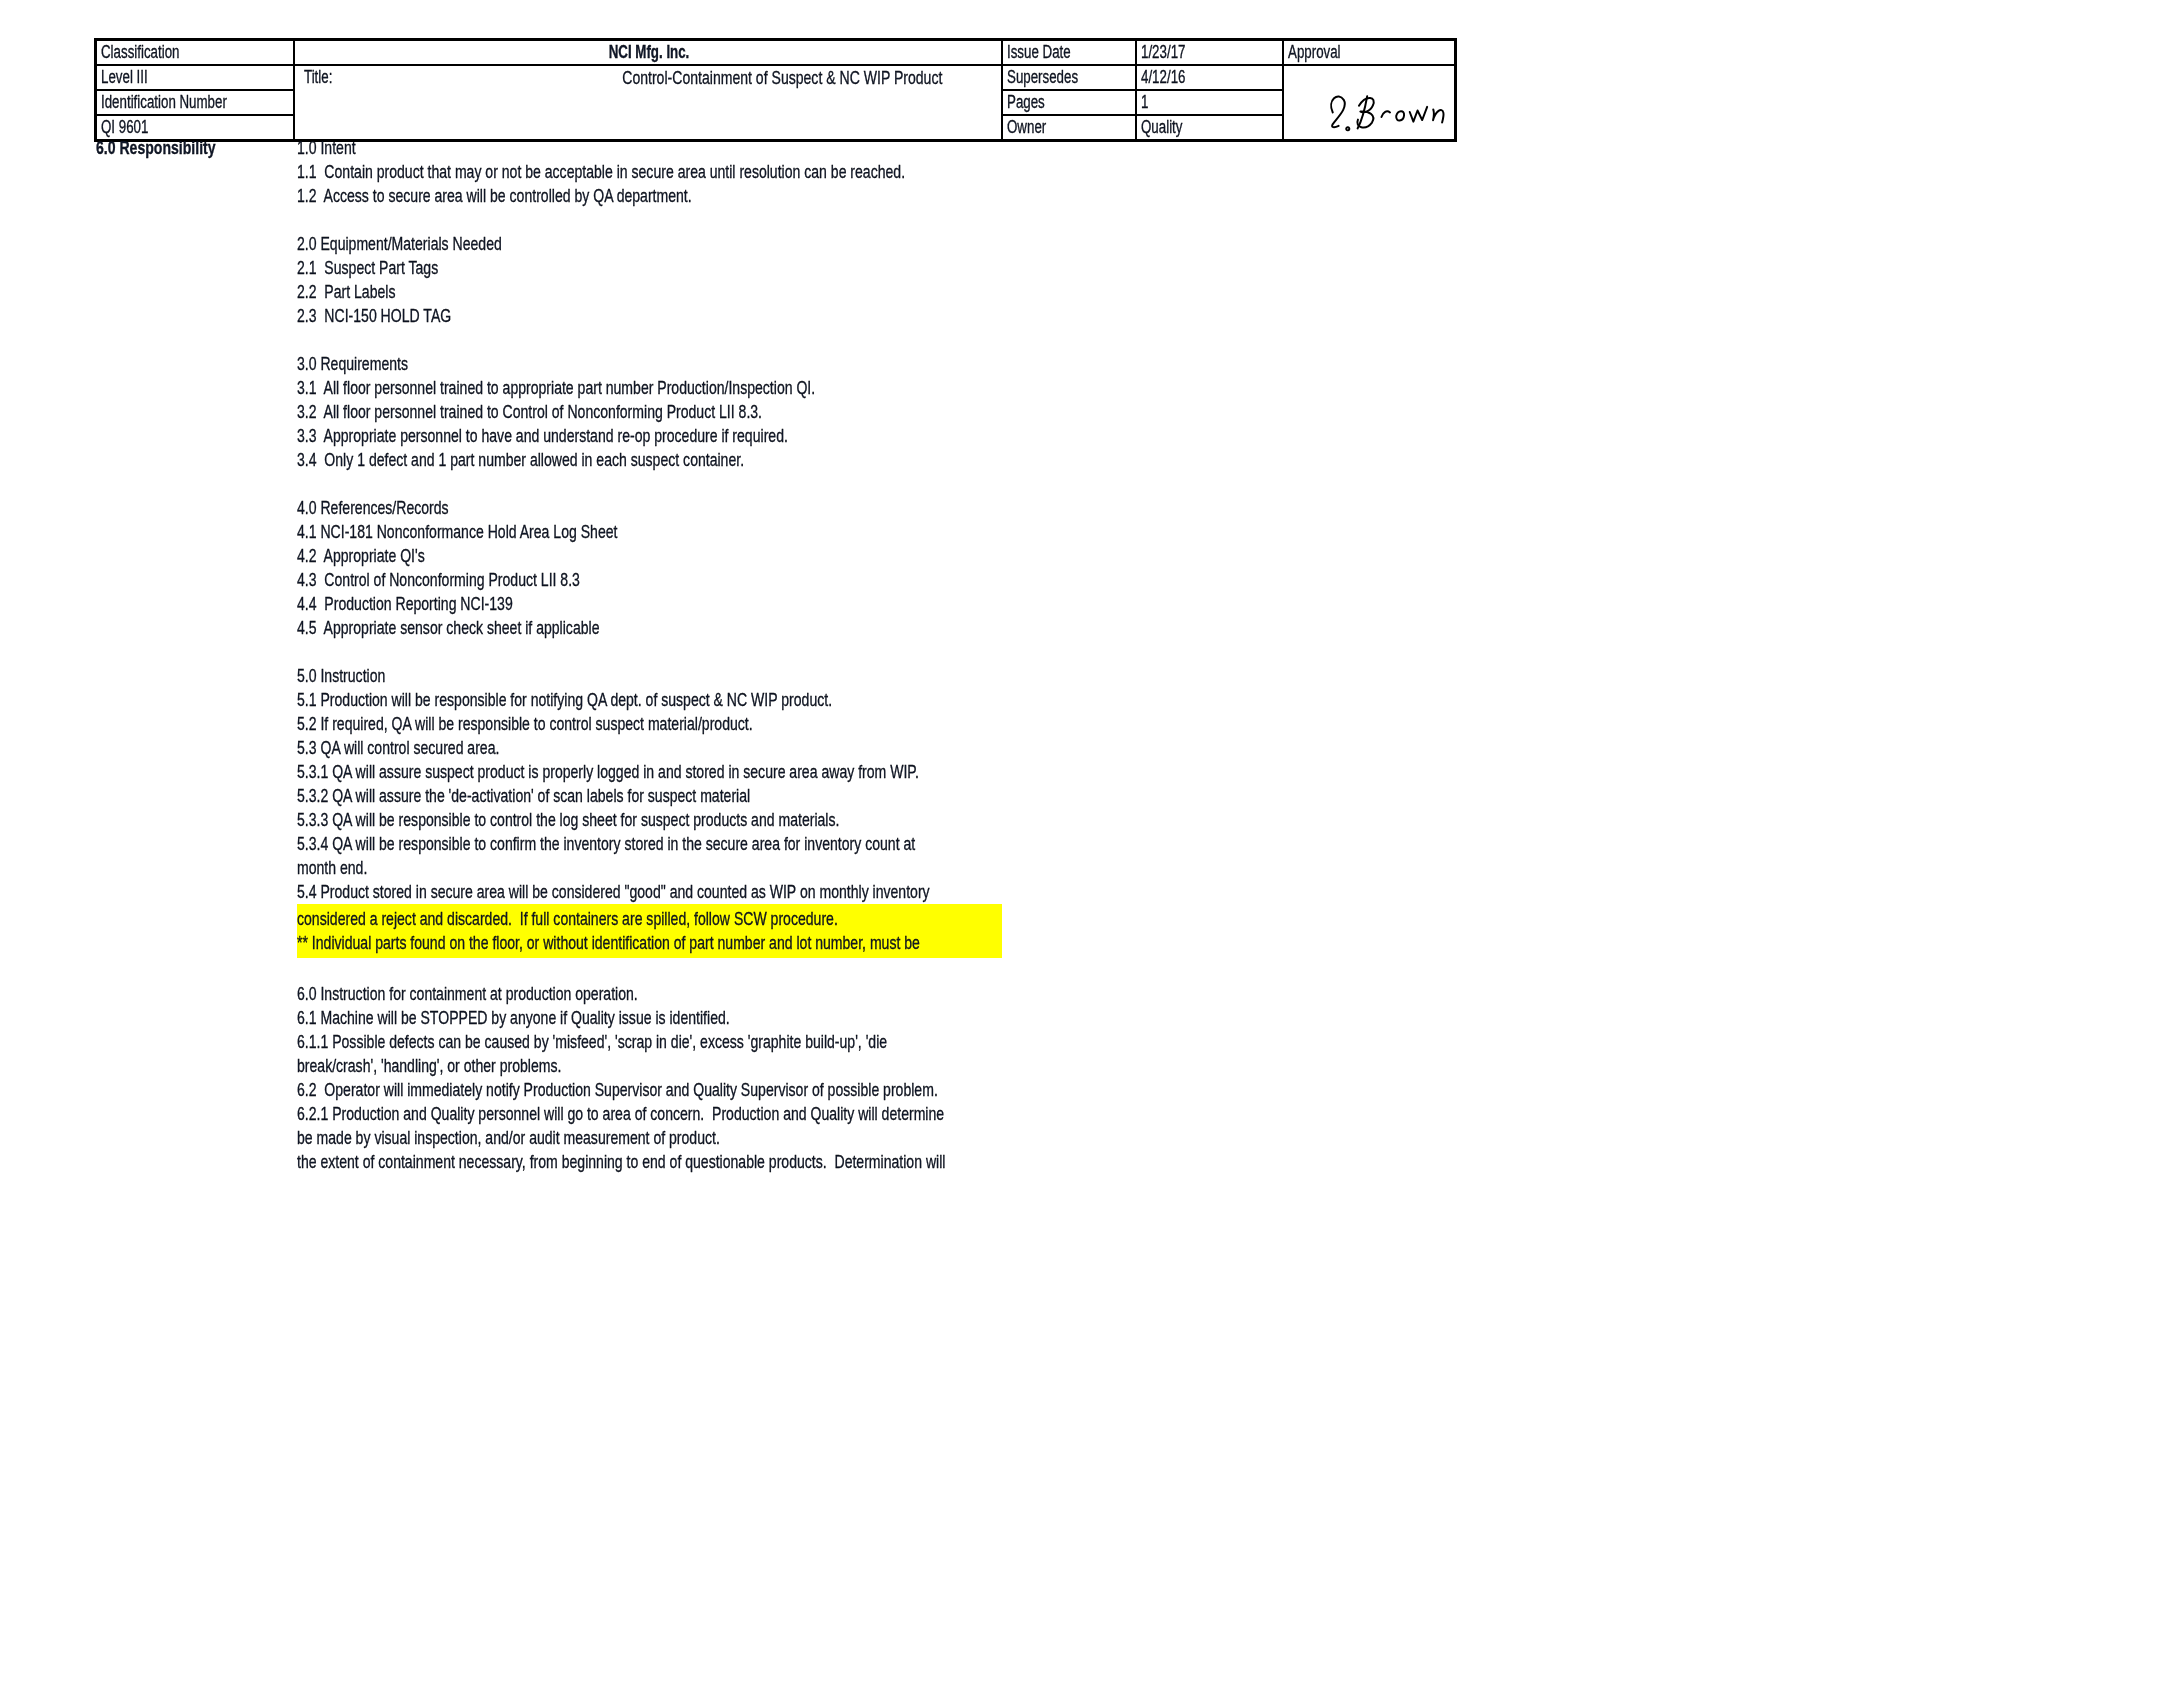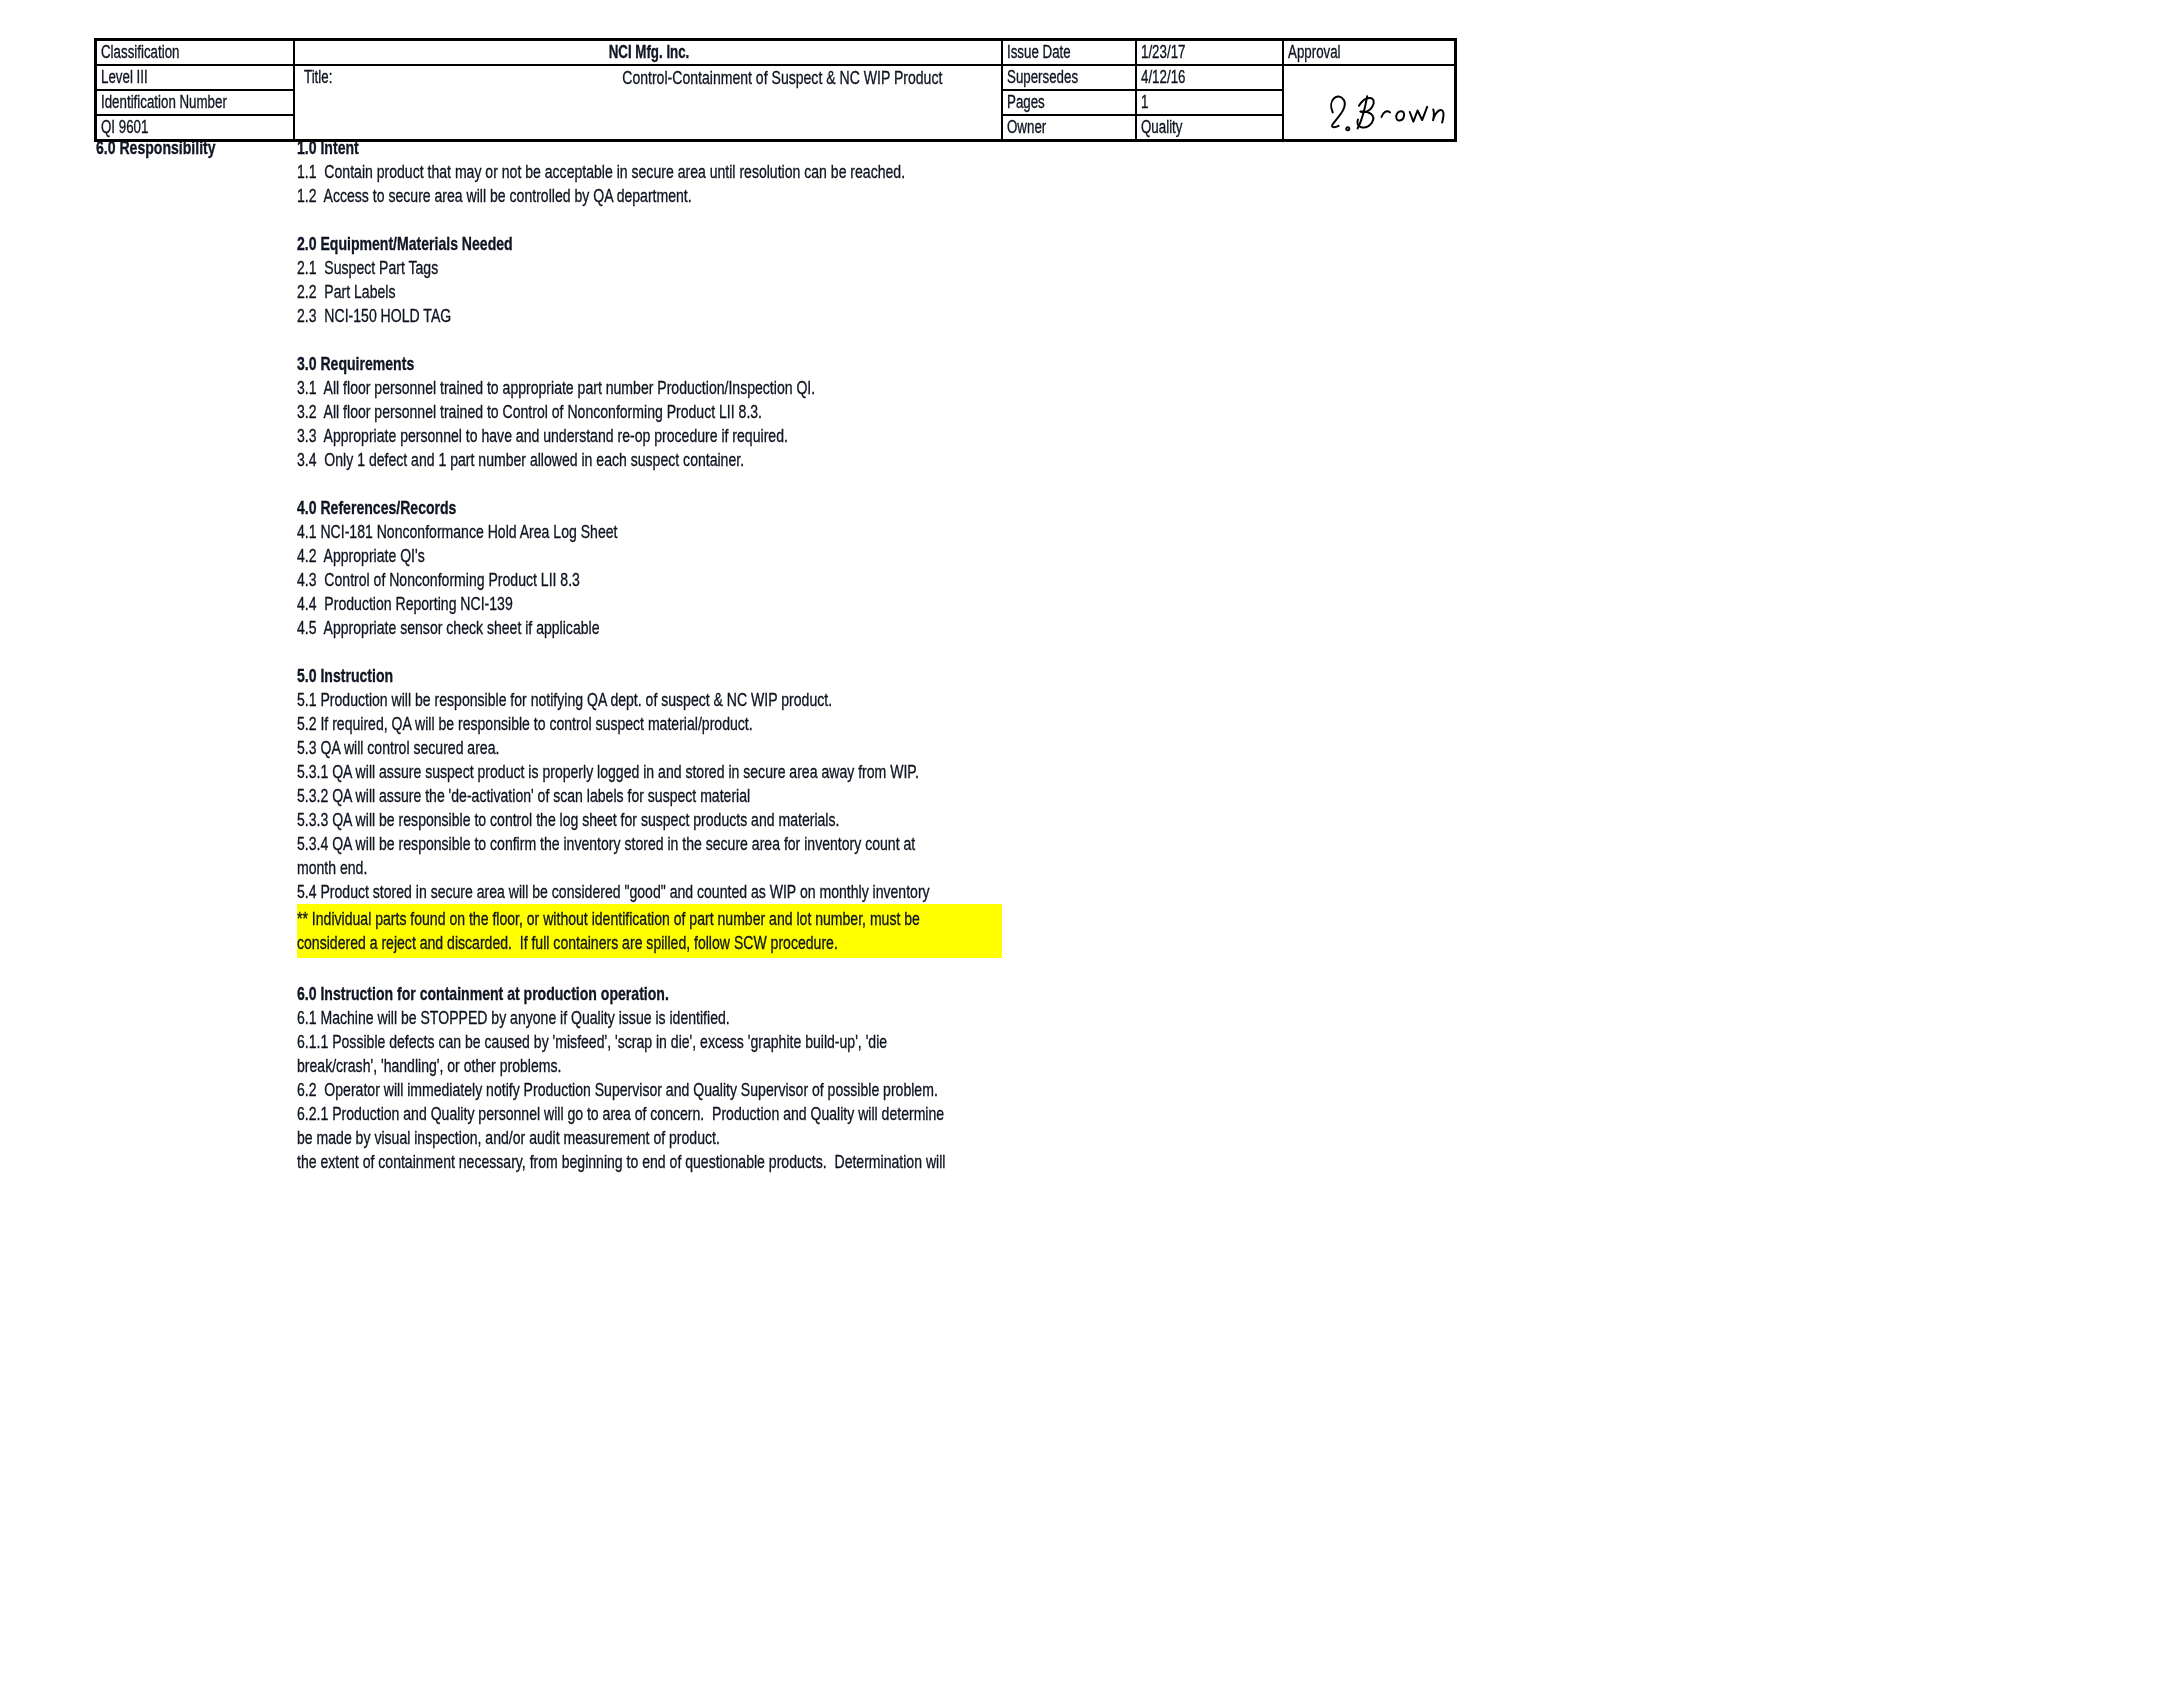--- a/index.html
+++ b/index.html
@@ -43,21 +43,21 @@
     height:24px;line-height:24px;
     font-weight:bold;font-size:19px;white-space:nowrap;text-align:right;
   }
 
   
   .bodycol{
     position:absolute;left:297px;top:136px;width:1238px;
     font-size:19px;line-height:24px;
   }
   .ln{height:24px;line-height:24px;white-space:nowrap;}
-  .ln.b{font-weight:bold;}
+  .ln.b{font-weight:normal;}
   .sp{height:24px;}
   .hl{
     width:705px;
     padding:3px 0 3px 0;
     background:#ffff00;
   }
 </style>
 </head>
 <body>
 
@@ -150,22 +150,22 @@
     <div class="ln"><span class="cx">5.1 Production will be responsible for notifying QA dept. of suspect &amp; NC WIP product.</span></div>
     <div class="ln"><span class="cx">5.2 If required, QA will be responsible to control suspect material/product.</span></div>
     <div class="ln"><span class="cx">5.3 QA will control secured area.</span></div>
     <div class="ln"><span class="cx">5.3.1 QA will assure suspect product is properly logged in and stored in secure area away from WIP.</span></div>
     <div class="ln"><span class="cx">5.3.2 QA will assure the 'de-activation' of scan labels for suspect material</span></div>
     <div class="ln"><span class="cx">5.3.3 QA will be responsible to control the log sheet for suspect products and materials.</span></div>
     <div class="ln"><span class="cx">5.3.4 QA will be responsible to confirm the inventory stored in the secure area for inventory count at</span></div>
     <div class="ln"><span class="cx">month end.</span></div>
     <div class="ln"><span class="cx">5.4 Product stored in secure area will be considered "good" and counted as WIP on monthly inventory</span></div>
     <div class="hl">
+      <div class="ln"><span class="cx">considered a reject and discarded.  If full containers are spilled, follow SCW procedure.</span></div>
       <div class="ln"><span class="cx">** Individual parts found on the floor, or without identification of part number and lot number, must be</span></div>
-      <div class="ln"><span class="cx">considered a reject and discarded.  If full containers are spilled, follow SCW procedure.</span></div>
     </div>
     <div class="sp"></div>
     <div class="ln b"><span class="cx">6.0 Instruction for containment at production operation.</span></div>
     <div class="ln"><span class="cx">6.1 Machine will be STOPPED by anyone if Quality issue is identified.</span></div>
     <div class="ln"><span class="cx">6.1.1 Possible defects can be caused by 'misfeed', 'scrap in die', excess 'graphite build-up', 'die</span></div>
     <div class="ln"><span class="cx">break/crash', 'handling', or other problems.</span></div>
     <div class="ln"><span class="cx">6.2  Operator will immediately notify Production Supervisor and Quality Supervisor of possible problem.</span></div>
     <div class="ln"><span class="cx">6.2.1 Production and Quality personnel will go to area of concern.  Production and Quality will determine</span></div>
     <div class="ln"><span class="cx">be made by visual inspection, and/or audit measurement of product.</span></div>
     <div class="ln"><span class="cx">the extent of containment necessary, from beginning to end of questionable products.  Determination will</span></div>

